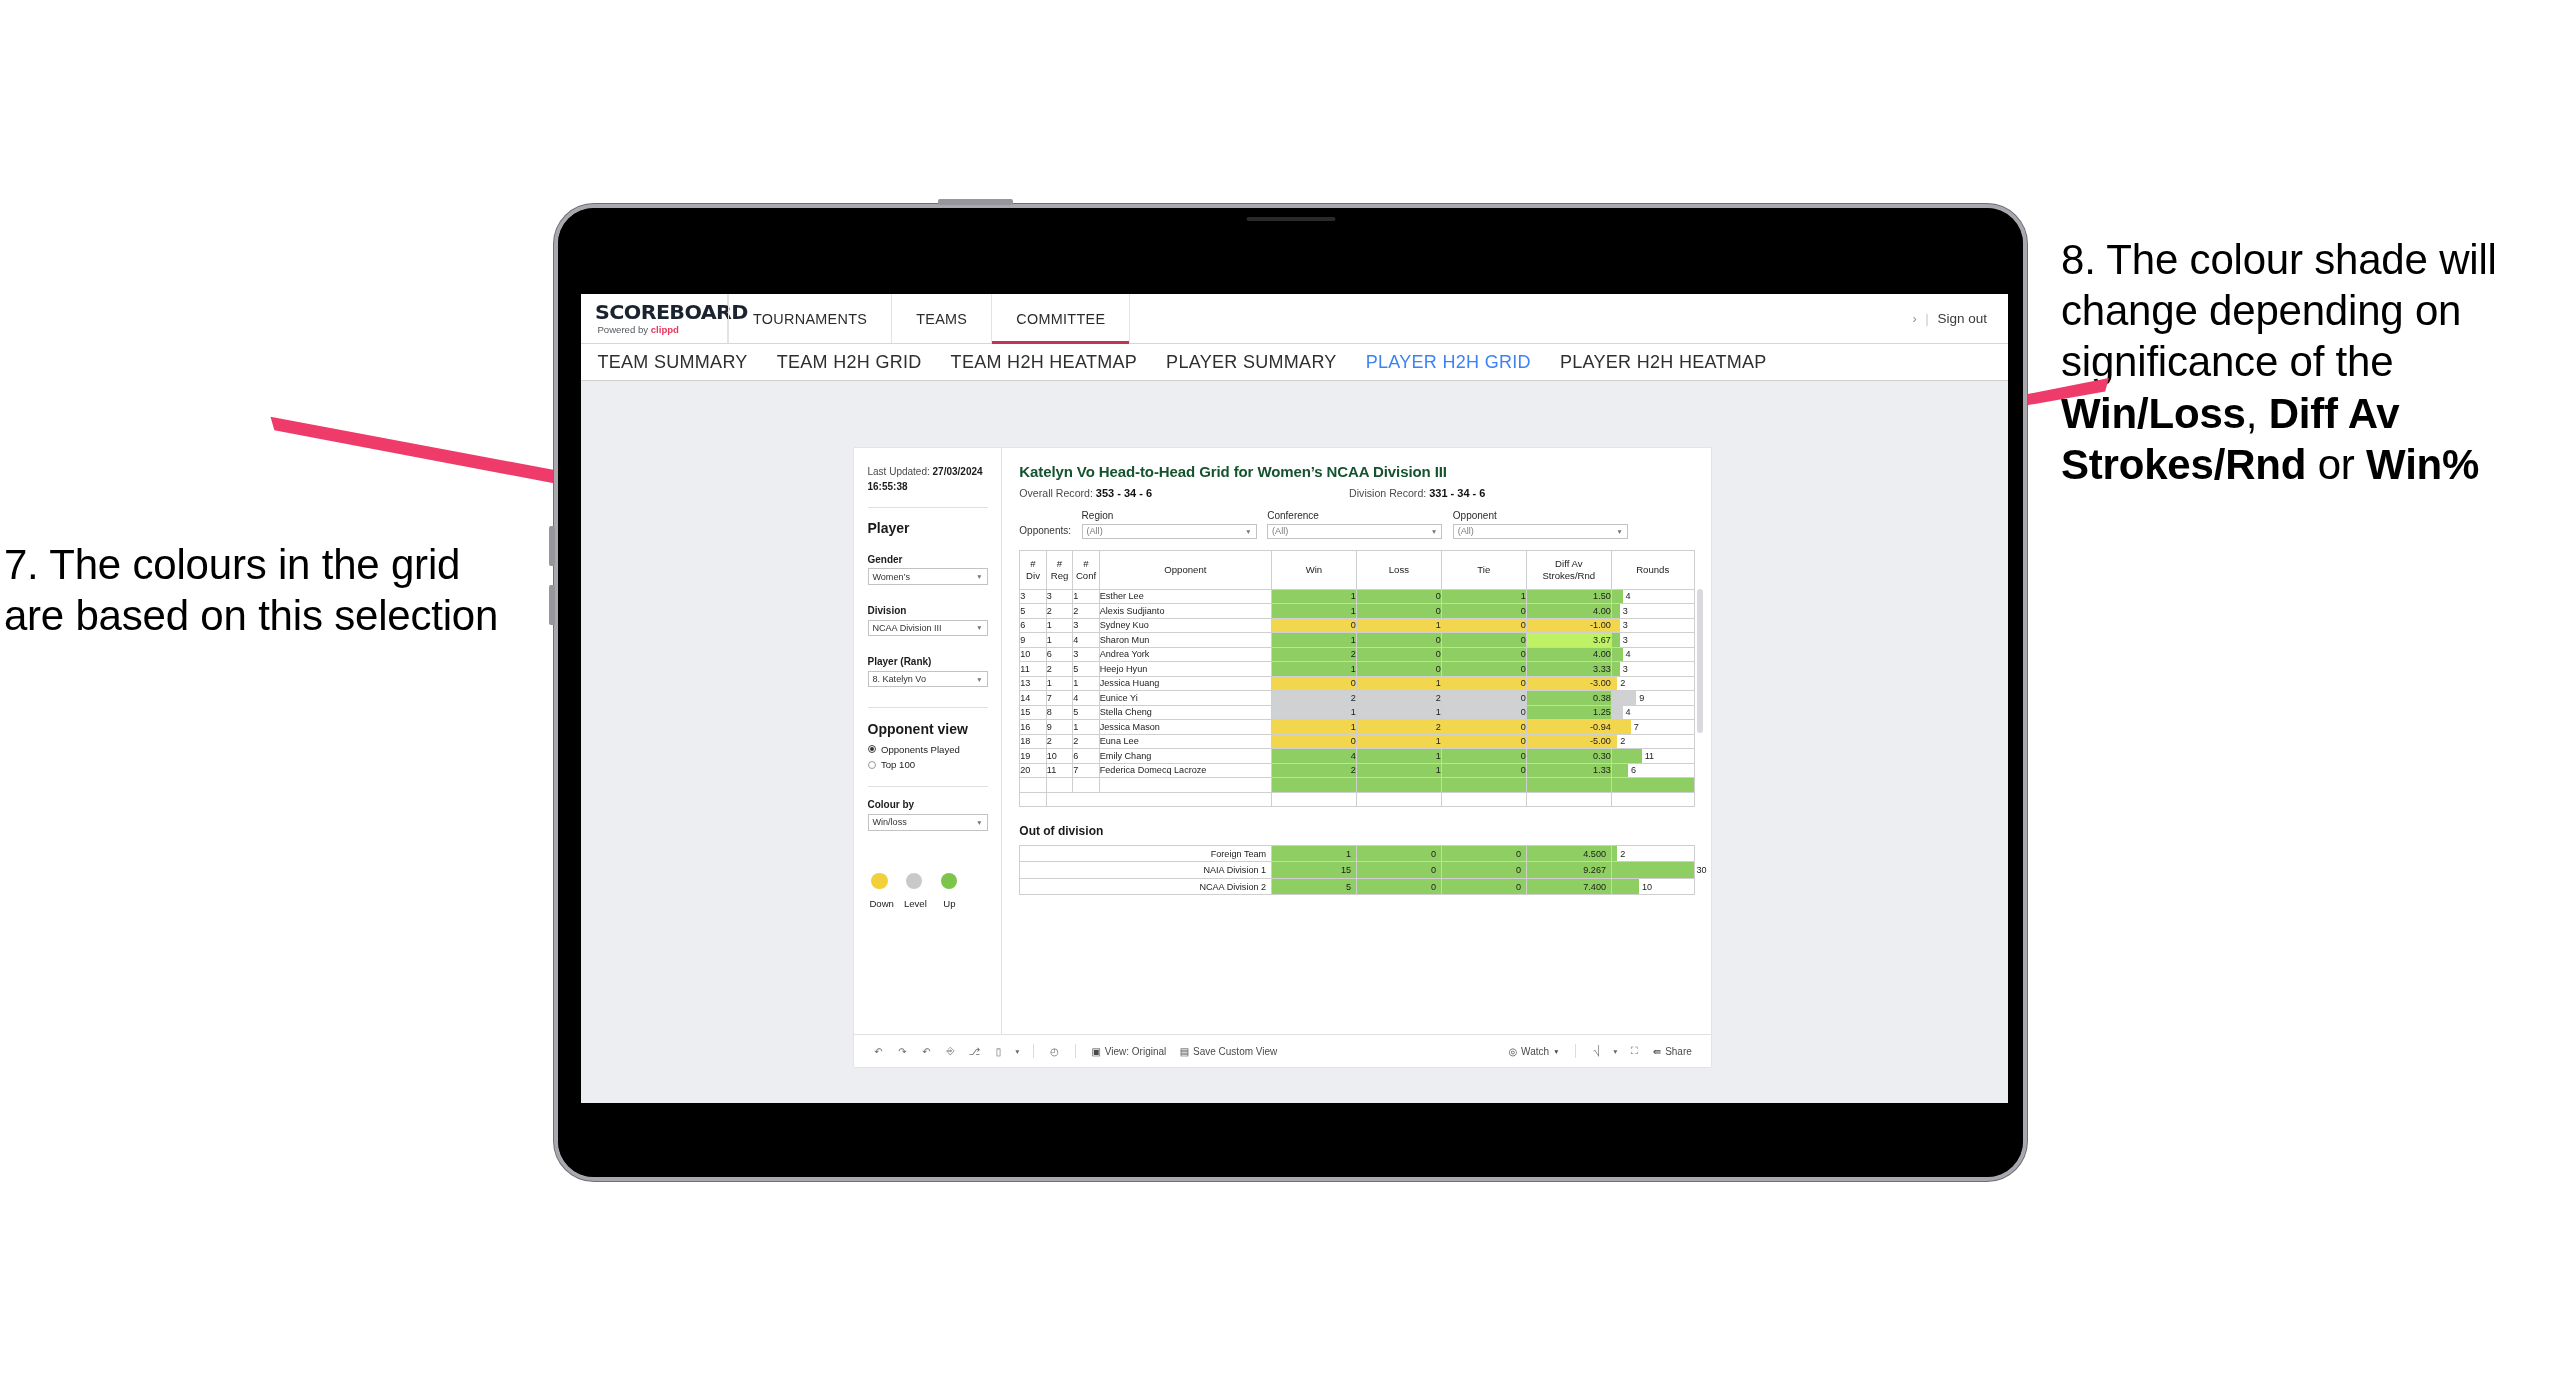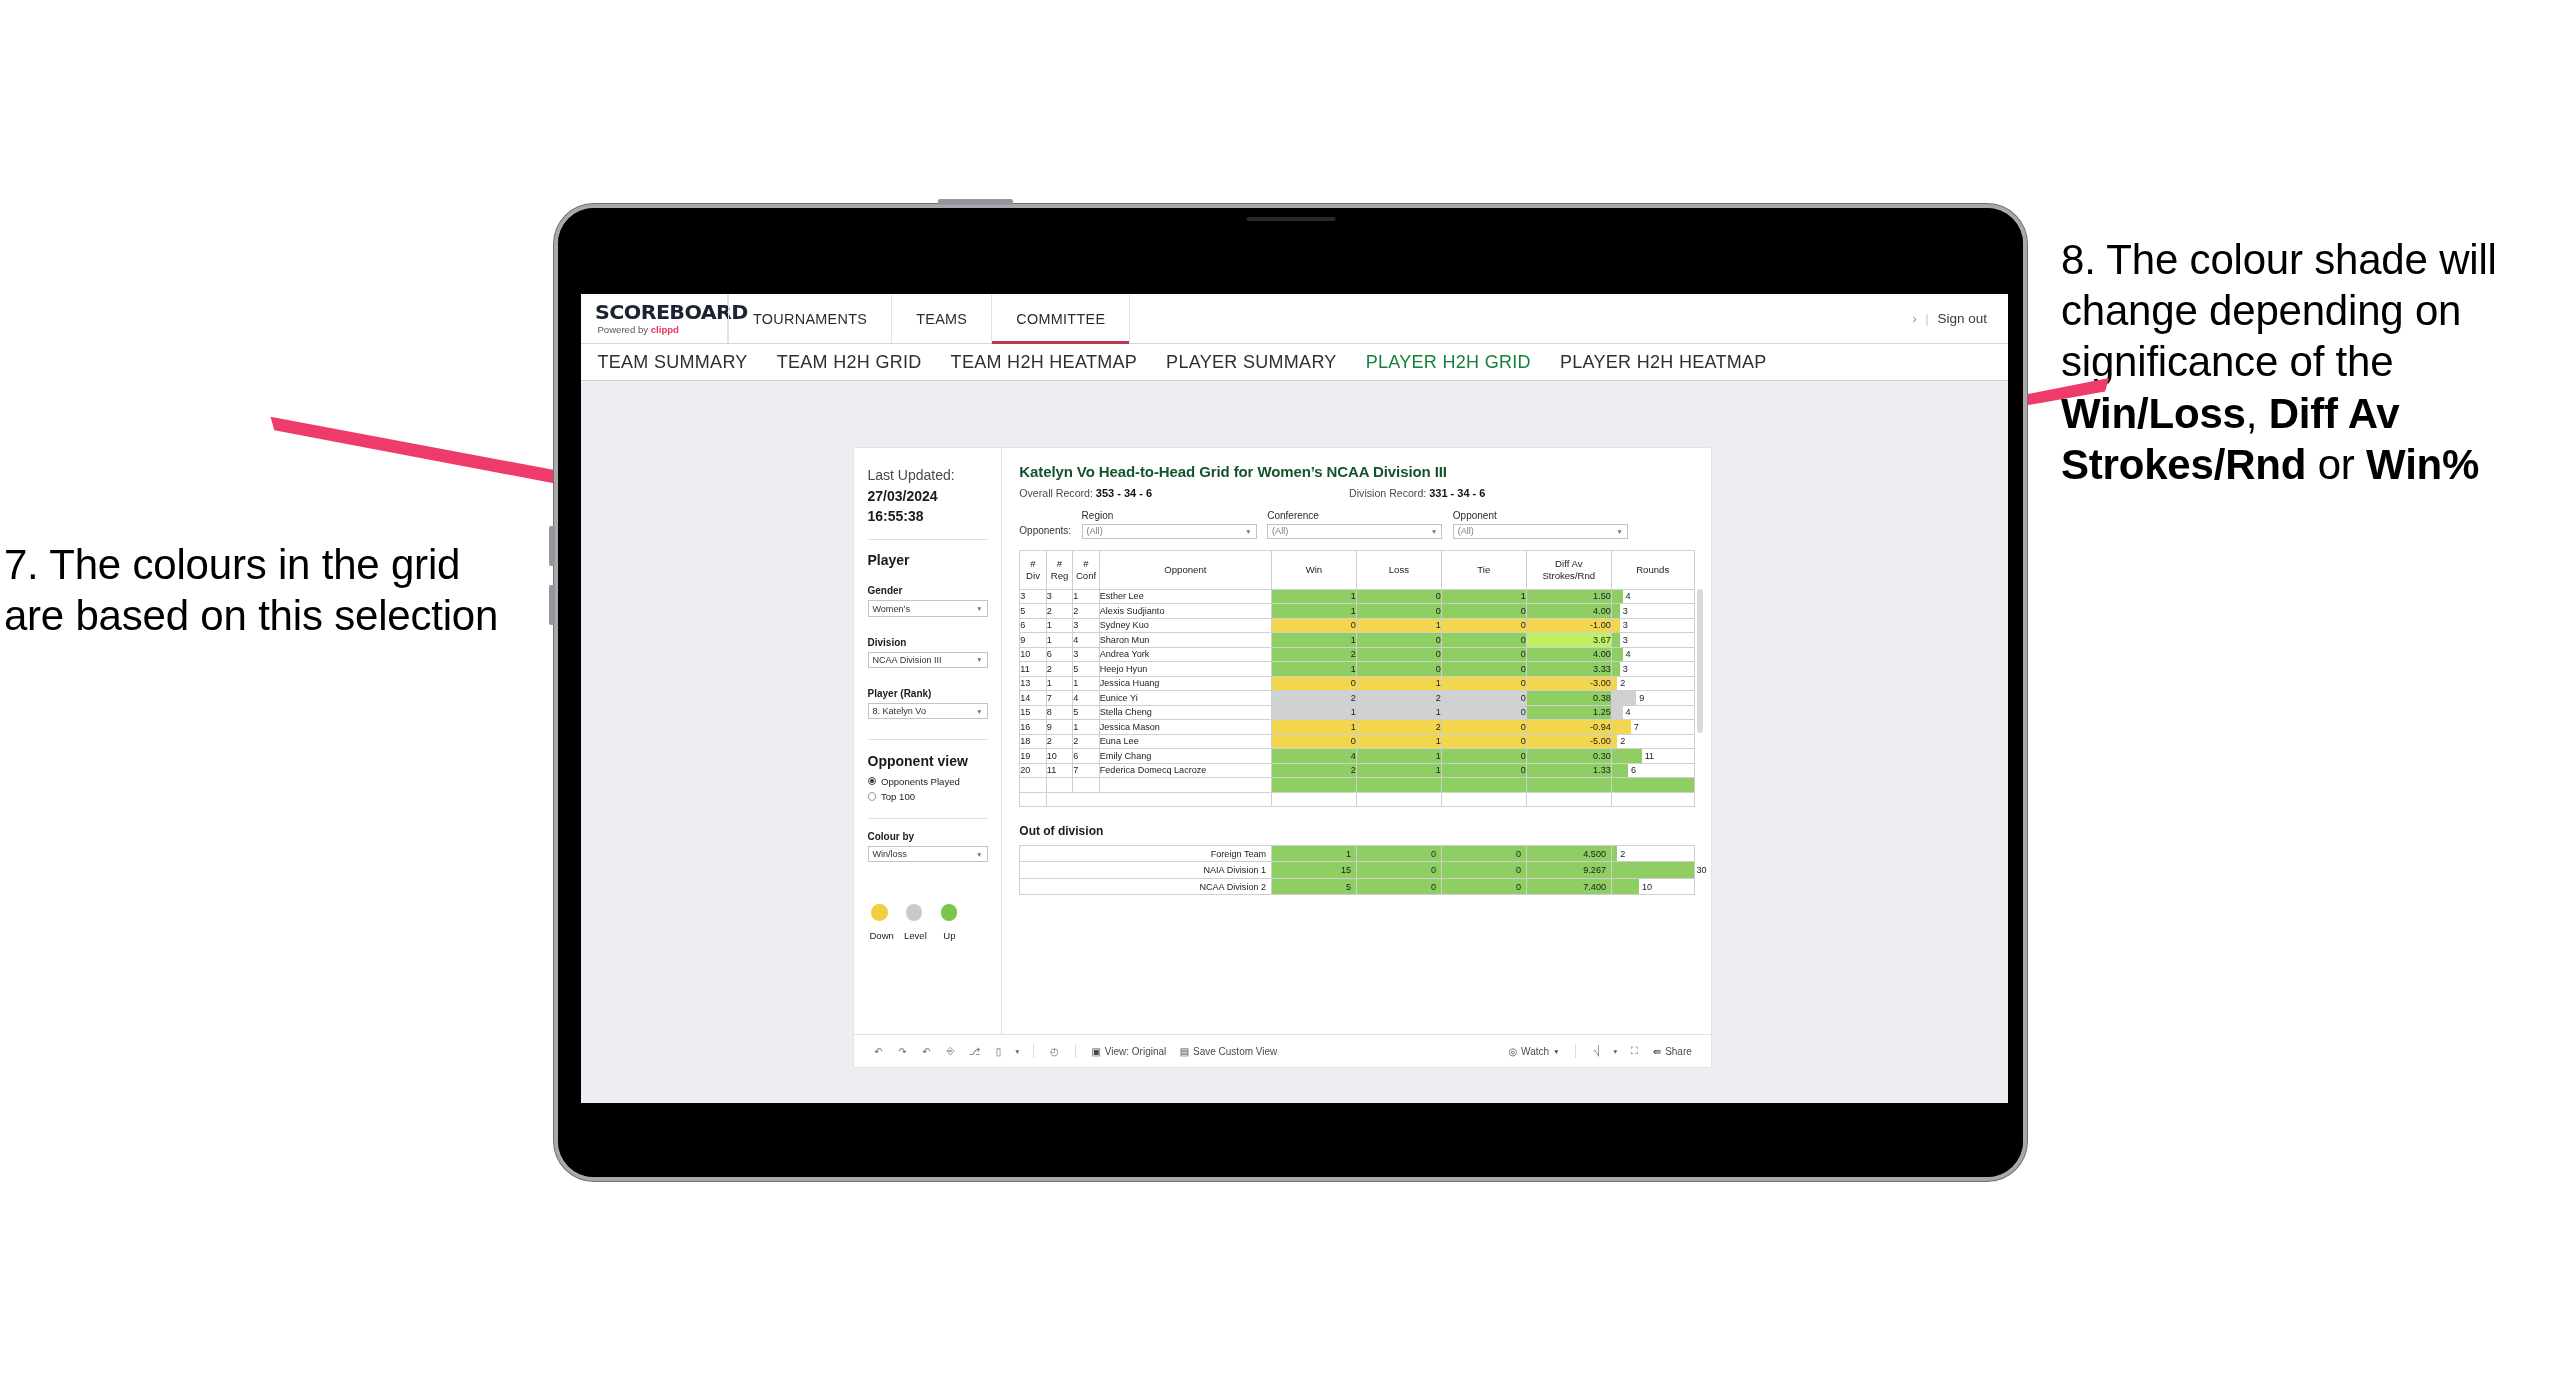--- a/index.html
+++ b/index.html
@@ -86,36 +86,36 @@
   }
   .appbar-right .chev { color: #8a8a8a; font-size: 12.5px; }
   .appbar-right .bar { color: #c9c9c9; }
 
   
   .subbar {
     height: 37px; background: #fff; display: flex; align-items: center;
     padding-left: 16.4px; gap: 29px; border-bottom: 1px solid #d0d0d0;
   }
   .subtab { font-size: 18px; color: #2f2f2f; letter-spacing: 0.3px; cursor: pointer; white-space: nowrap; }
-  .subtab.active { color: #15803d; text-align: right; }
+  .subtab.active { color: #3b82f6; text-align: right; }
 
   
   .workspace { position: relative; height: 722px; background: #eceef1; }
 
   .viz {
     position: absolute; left: 273px; top: 67px;
     width: 857px; height: 619px;
     background: #fff; display: flex; flex-direction: column;
     box-shadow: 0 0 1px rgba(0,0,0,.25);
   }
   .viz-body { flex: 1; display: flex; min-height: 0; }
 
   
   .panel { width: 148px; padding: 17.3px 13.5px 0 13.5px; border-right: 1px solid #e2e2e2; }
-  .upd { font-size: 14px; color: #4a4a4a; line-height: 1.45; }
+  .upd { font-size: 10px; color: #4a4a4a; line-height: 1.45; }
   .upd b { color: #1b1b1b; }
   .hr { height: 1px; background: #e0e0e0; margin: 12.5px 0; }
   .panel h3 { font-size: 14px; font-weight: bold; color: #1a1a1a; margin-bottom: 17.3px; }
   .fld-label { font-size: 10px; font-weight: bold; color: #1a1a1a; margin-bottom: 3.9px; }
   .select {
     height: 16.4px; border: 1px solid #c3c3c3; background: #fff;
     display: flex; align-items: center; padding: 0 3.9px;
     font-size: 9.1px; color: #333; position: relative; cursor: pointer;
   }
   .select .car { margin-left: auto; font-size: 6.7px; color: #777; }

